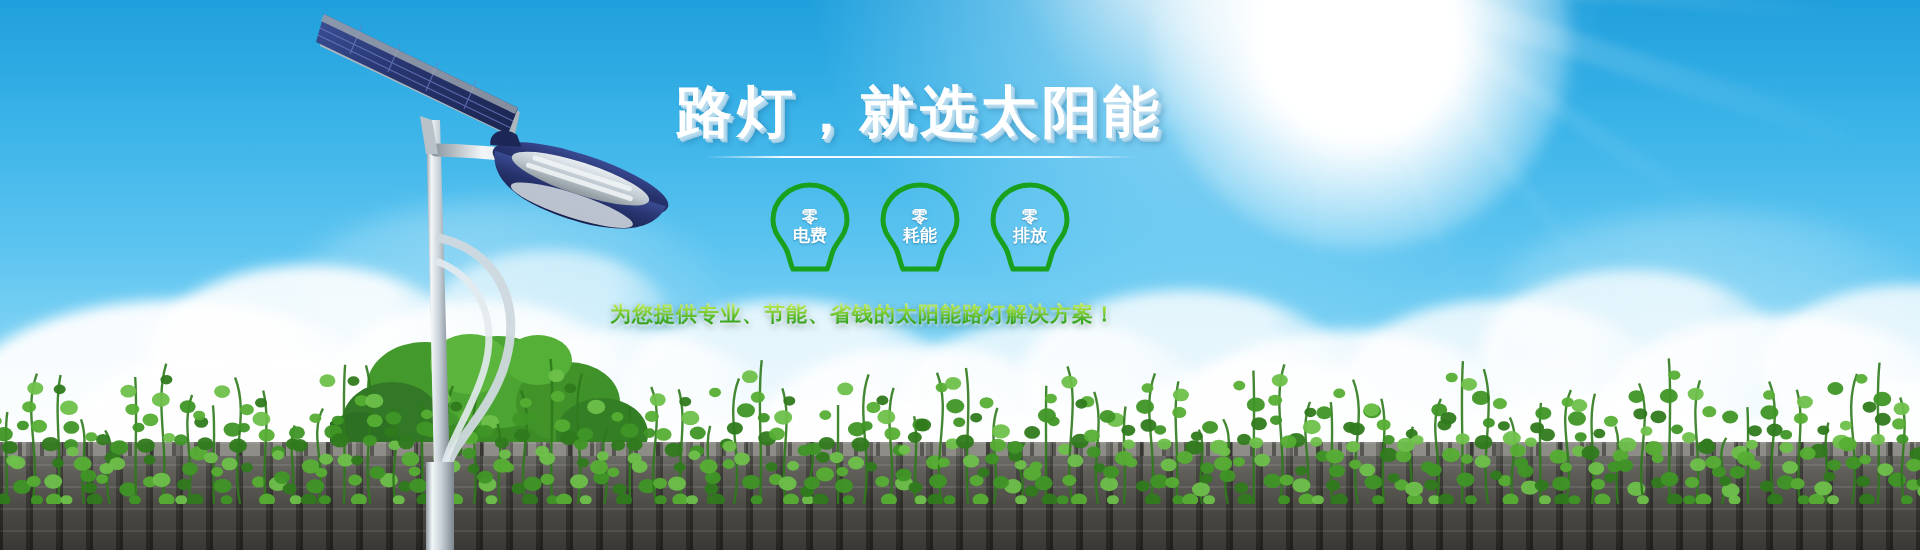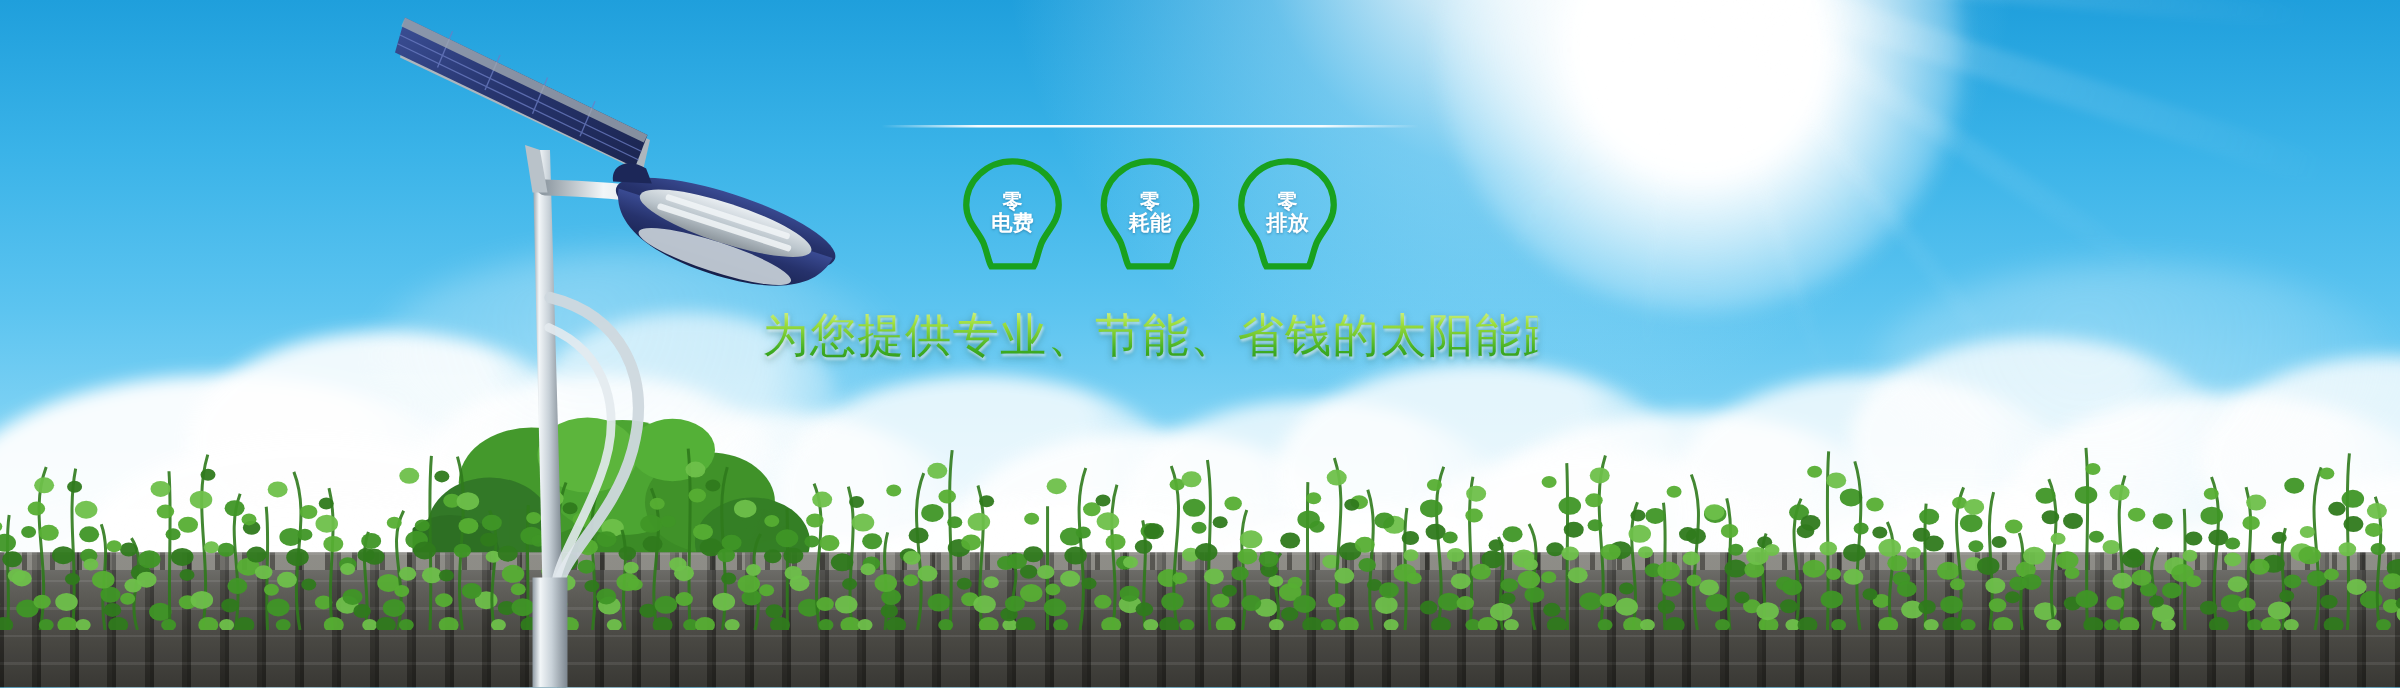--- a/index.html
+++ b/index.html
@@ -37,22 +37,22 @@
   }
   .divider { margin:16px auto 0; width:430px; height:2px; background:linear-gradient(90deg,rgba(255,255,255,0),rgba(255,255,255,.95) 18%,rgba(255,255,255,.95) 82%,rgba(255,255,255,0)); }
 
   .badges { display:flex; justify-content:center; gap:24px; margin-top:22px; }
   .badge { position:relative; width:86px; height:94px; display:flex; flex-direction:column; align-items:center; justify-content:center; }
   .badge svg { position:absolute; left:0; top:0; }
   .badge .btxt { position:relative; z-index:2; text-align:center; color:#ffffff; font-weight:700; line-height:1.04; font-size:17px; text-shadow:0 1px 2px rgba(12,70,110,.45); }
   .badge .btxt .zero { display:block; font-size:16px; margin-bottom:1px; }
 
   .tagline {
-    margin-top:26px; text-align:center; white-space:nowrap;
-    font-size:37px; font-weight:400; letter-spacing:1px;
+    margin-top:26px; text-align:left; white-space:nowrap;
+    font-size:21px; font-weight:700; letter-spacing:1px;
     background:linear-gradient(180deg,#e9f9a8 0%, #9ede3c 30%, #3fae22 72%, #2b8a16 100%);
     -webkit-background-clip:text; background-clip:text; color:transparent;
     filter:drop-shadow(1px 2px 1px rgba(255,255,255,.55)) drop-shadow(0 2px 3px rgba(20,70,40,.35));
   }
 
   
   .lamp { position:absolute; left:300px; top:0px; width:420px; height:550px; z-index:30; }
 
   
   .wall { position:absolute; left:0; bottom:0; width:1920px; height:108px; z-index:20;
@@ -189,20 +189,21 @@
       <g fill="#f2f6f8" opacity="0.85">
         <rect x="44" y="14" width="104" height="5" rx="2"></rect>
         <rect x="40" y="23" width="112" height="5" rx="2"></rect>
       </g>
       <ellipse cx="96" cy="50" rx="64" ry="12" fill="#cbd4da" opacity="0.9"></ellipse>
       <path d="M0 18 C -6 6, 6 -4, 22 0 L 30 10 Z" fill="#1c2758"></path>
     </g>
   </svg>
 
   <div class="textblock">
+    <div class="headline">路灯，就选太阳能</div>
     <div class="divider"></div>
 
     <div class="badges" id="badges">
         <div class="badge">
           <svg width="86" height="94" viewBox="0 0 86 94">
             <path d="M43 5 C 64 5, 80 21, 80 40 C 80 54, 70 61, 66 71 C 63 79, 62 86, 60 89 L 26 89 C 24 86, 23 79, 20 71 C 16 61, 6 54, 6 40 C 6 21, 22 5, 43 5 Z" fill="none" stroke="#19a11e" stroke-width="5"></path>
           </svg>
           <div class="btxt"><span class="zero">零</span><span>电费</span></div>
         </div>
         <div class="badge">

